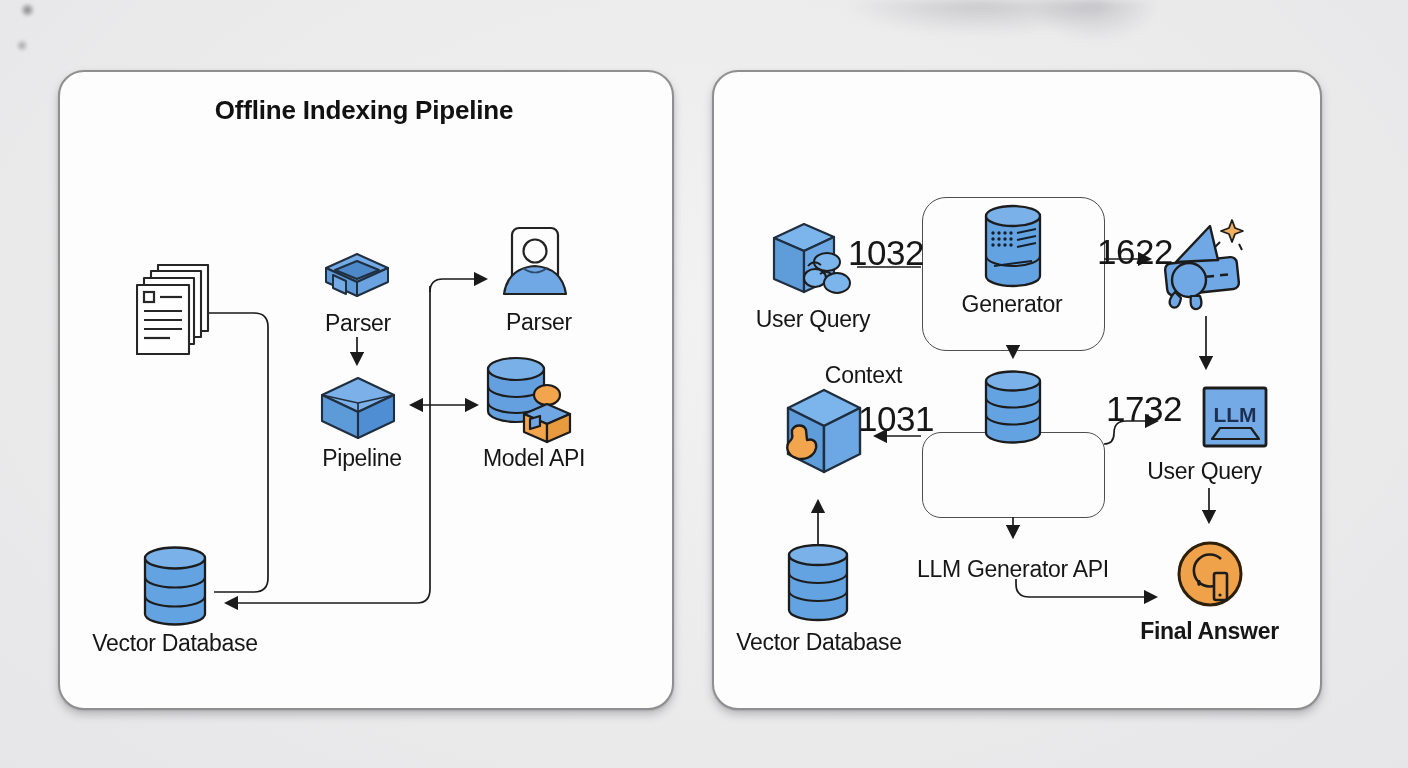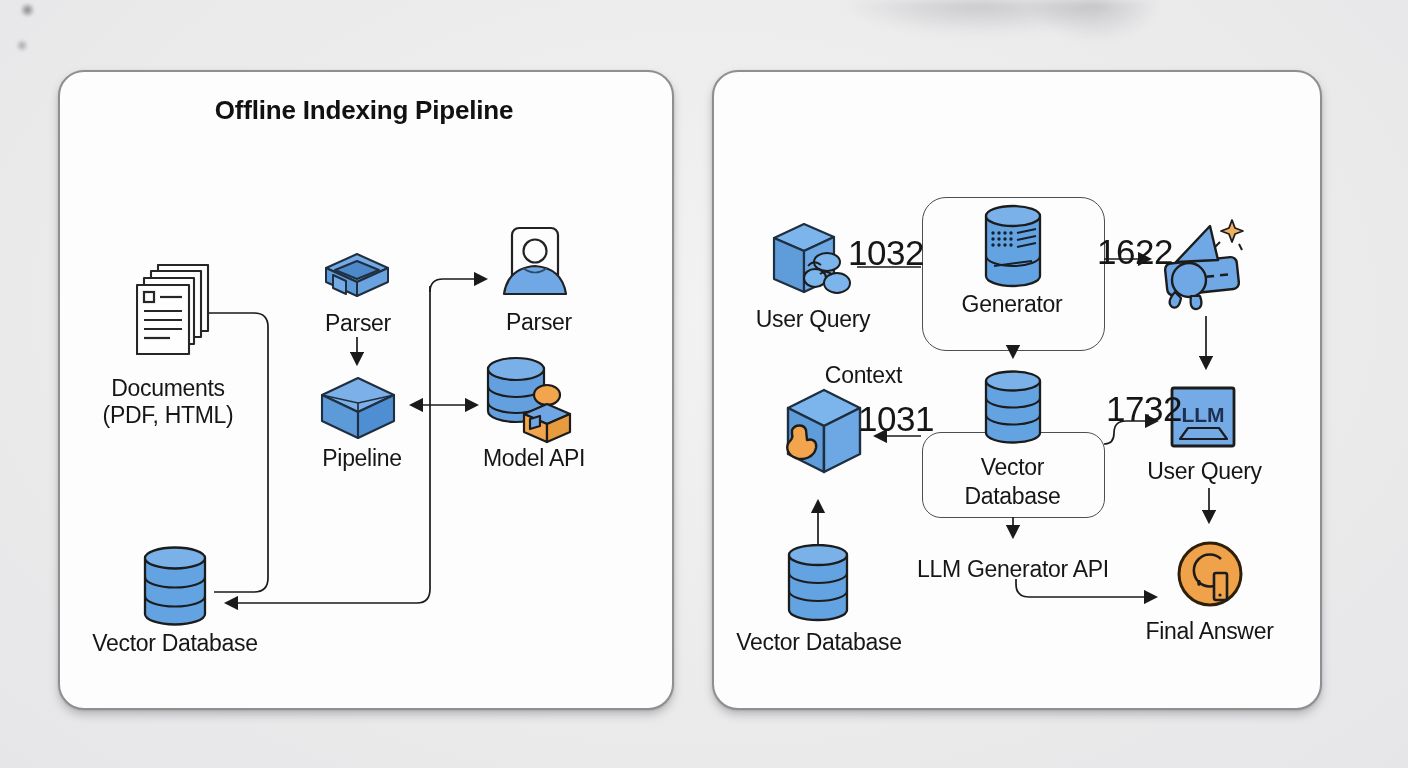--- a/index.html
+++ b/index.html
@@ -233,21 +233,21 @@
 
   <div class="icon" style="left:984px;top:370px;width:58px;height:76px;">
     <svg viewBox="0 0 58 76">
       <path d="M2 11 V63 a27 9.5 0 0 0 54 0 V11" fill="#64a3e2" stroke="#1c1c1c" stroke-width="2.3"></path>
       <ellipse cx="29" cy="11" rx="27" ry="9.5" fill="#7ab1e9" stroke="#1c1c1c" stroke-width="2.3"></ellipse>
       <path d="M2 28 a27 9.5 0 0 0 54 0" fill="none" stroke="#1c1c1c" stroke-width="2.1"></path>
       <path d="M2 45 a27 9.5 0 0 0 54 0" fill="none" stroke="#1c1c1c" stroke-width="2.1"></path>
     </svg>
   </div>
 
-  <div class="icon" style="left:1170px;top:386px;width:68px;height:64px;">
+  <div class="icon" style="left:1202px;top:386px;width:68px;height:64px;">
     <svg viewBox="0 0 68 64">
       <rect x="2" y="2" width="62" height="58" rx="2" fill="#74abe6" stroke="#1c1c1c" stroke-width="2.8"></rect>
       <text x="33" y="36" text-anchor="middle" font-family="Liberation Sans, sans-serif" font-size="21" font-weight="bold" fill="#1e2f52">LLM</text>
       <path d="M10 53 L18 42 H49 L57 53 Z" fill="#74abe6" stroke="#1c1c1c" stroke-width="2.2" stroke-linejoin="round"></path>
     </svg>
   </div>
 
   <div class="icon" style="left:786px;top:544px;width:64px;height:80px;">
     <svg viewBox="0 0 64 80">
       <path d="M3 11 V66 a29 10 0 0 0 58 0 V11" fill="#64a3e2" stroke="#1c1c1c" stroke-width="2.3"></path>
@@ -262,42 +262,34 @@
       <circle cx="35" cy="34" r="31" fill="#f0a24a" stroke="#2e2008" stroke-width="3"></circle>
       <path d="M46 19 A16 16 0 1 0 46 42" fill="none" stroke="#1c1c1c" stroke-width="2.6"></path>
       <rect x="39" y="33" width="13" height="27" rx="2" fill="#f0a24a" stroke="#1c1c1c" stroke-width="2.6"></rect>
       <circle cx="45" cy="55" r="1.6" fill="#1c1c1c"></circle>
       <path d="M23 40 q-2 5 1 6 q3 -1 1 -6 z" fill="#1c1c1c"></path>
     </svg>
   </div>
 
   <div class="title" style="left:114px;top:95px;width:500px;">Offline Indexing Pipeline</div>
 
-  <div class="lbl" style="left:88px;top:375px;width:160px;">
-    <div>Documents</div>
-    <div>(PDF, HTML)</div>
-  </div>
   <div class="lbl" style="left:298px;top:310px;width:120px;">Parser</div>
   <div class="lbl" style="left:479px;top:309px;width:120px;">Parser</div>
   <div class="lbl" style="left:292px;top:445px;width:140px;">Pipeline</div>
   <div class="lbl" style="left:452px;top:443px;width:164px;line-height:31px;">
     <div>Model API</div>
   </div>
   <div class="lbl" style="left:75px;top:630px;width:200px;">Vector Database</div>
 
   <div class="lbl" style="left:733px;top:306px;width:160px;">User Query</div>
   <div class="lbl" style="left:932px;top:291px;width:160px;">Generator</div>
   <div class="lbl" style="left:742px;top:362px;width:160px;text-align:right;">Context</div>
-  <div class="lbl" style="left:932px;top:453px;width:161px;line-height:29px;">
-    <div>Vector</div>
-    <div>Database</div>
-  </div>
   <div class="lbl" style="left:1122px;top:458px;width:165px;">User Query</div>
   <div class="lbl" style="left:719px;top:629px;width:200px;">Vector Database</div>
   <div class="lbl" style="left:908px;top:556px;width:210px;">LLM Generator API</div>
-  <div class="lbl" style="left:1117px;top:618px;width:185px;">Final Answer</div>
+  <div class="lbl" style="left:1117px;top:618px;width:185px;font-weight:bold;">Final Answer</div>
 
   <div class="num" style="left:846px;top:233px;width:80px;">1032</div>
   <div class="num" style="left:1095px;top:232px;width:80px;">1622</div>
   <div class="num" style="left:856px;top:399px;width:80px;">1031</div>
   <div class="num" style="left:1104px;top:389px;width:80px;">1732</div>
 
 </div>
 
 </body></html>

